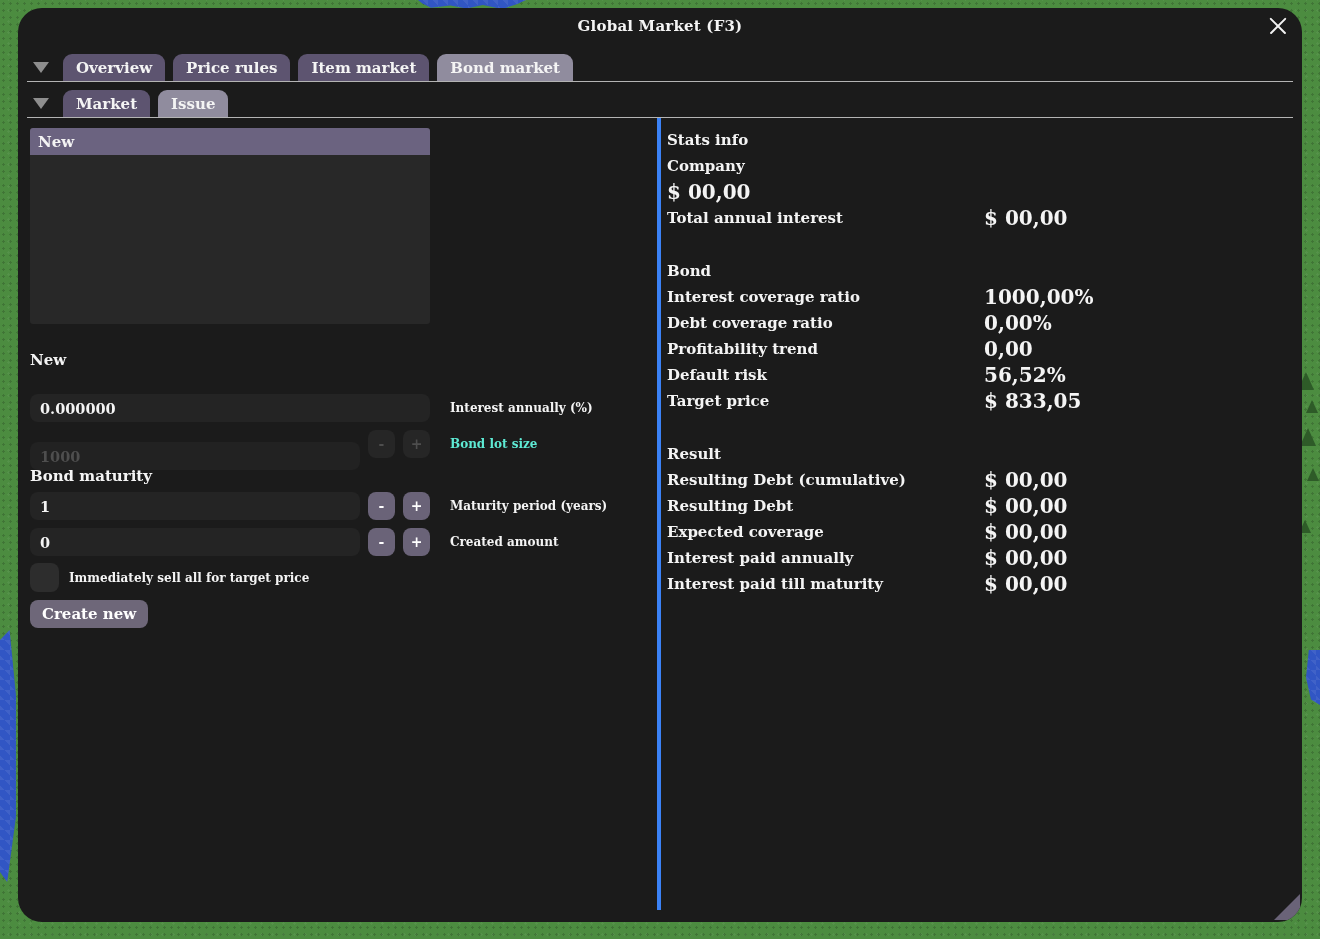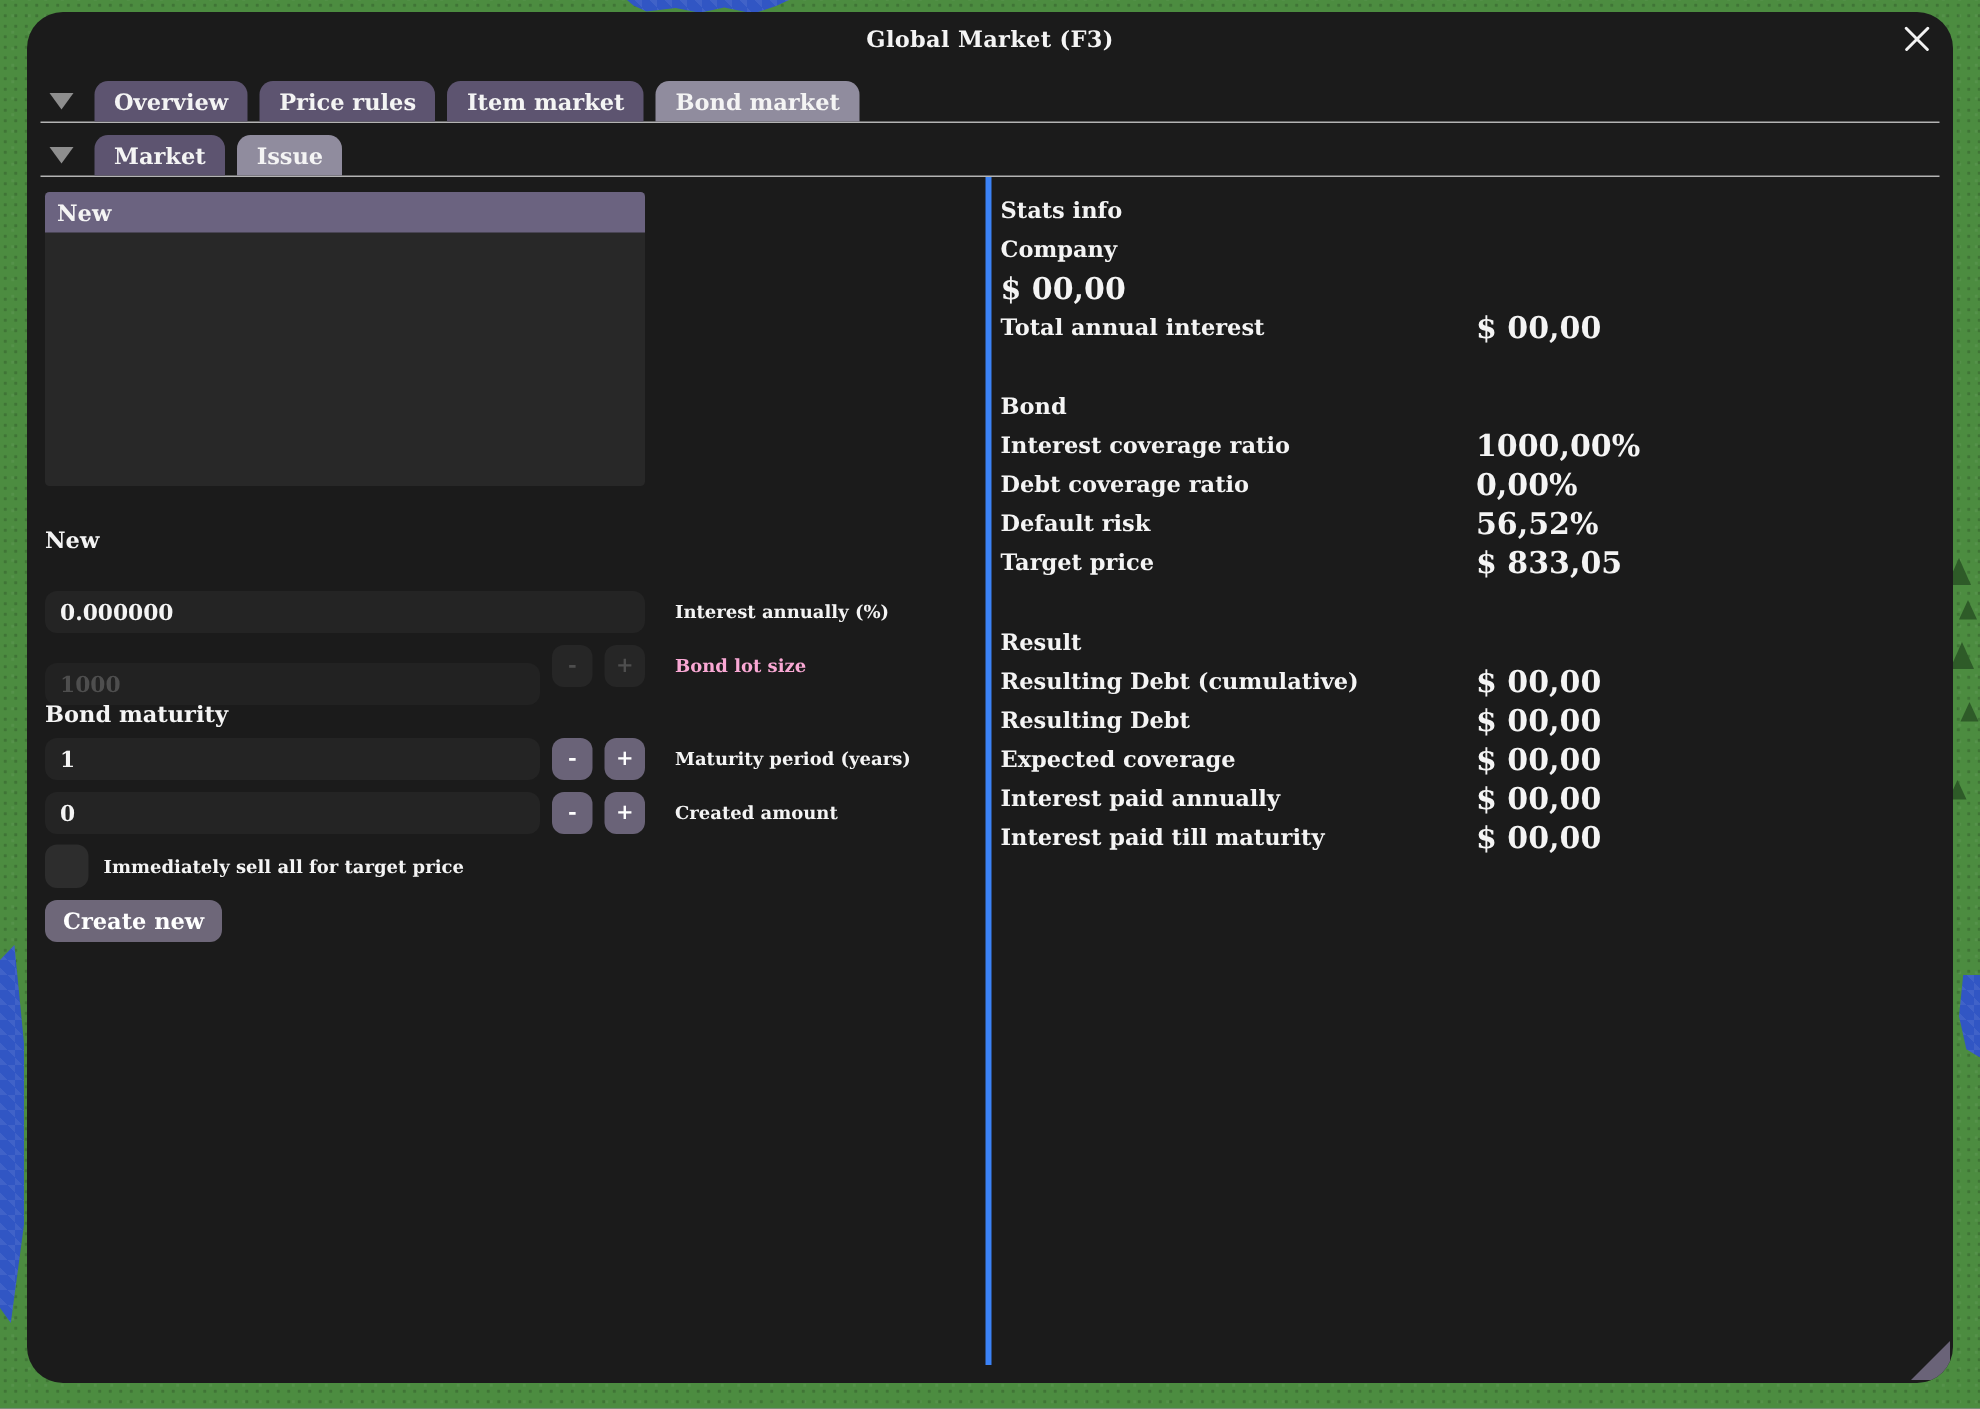--- a/index.html
+++ b/index.html
@@ -41,21 +41,21 @@
   .tinput{height:28px;background:#242424;border:none;border-radius:8px;
     color:#f4f4f4;font-family:"DejaVu Serif", serif;font-weight:bold;font-size:14.5px;
     padding:0 10px;box-sizing:border-box;outline:none;}
   .tinput.wide{width:400px;} .tinput.narrow{width:330px;}
   .tinput:disabled{color:#4e4e4e;background:#222222;margin-top:24px;}
   .step{width:27px;height:28px;border:none;border-radius:8px;background:#6a6378;
     color:#fff;font-family:"DejaVu Serif", serif;font-weight:bold;font-size:14px;cursor:pointer;
     display:flex;align-items:center;justify-content:center;flex:none;}
   .step.disabled{background:#262626;color:#4e4e4e;cursor:default;}
   .flabel{font-size:12px;font-weight:bold;margin-left:2px;white-space:nowrap;}
-  .flabel.dim{color:#f9a8d4;}
+  .flabel.dim{color:#5eead4;}
   .gap2{width:2px;flex:none;}
   .checkbox{width:29px;height:29px;background:#2d2d2d;border-radius:8px;flex:none;cursor:pointer;}
   .createbtn{height:28px;padding:0 12px;border:none;border-radius:8px;background:#6e6779;
     color:#fff;font-family:"DejaVu Serif", serif;font-weight:bold;font-size:15px;cursor:pointer;}
 
   .rightpanel{position:absolute;left:639px;top:110px;width:630px;height:792px;
     border-left:4px solid #3b82f6;padding:9px 0 0 6px;box-sizing:border-box;}
   .srow{height:26px;display:flex;align-items:center;}
   .slabel{width:317px;flex:none;font-size:15px;font-weight:bold;}
   .svalue{font-size:20px;font-weight:bold;}
@@ -169,20 +169,24 @@
         </div>
       <div class="srow">
         <span class="slabel">Interest coverage ratio</span>
         <span class="svalue">1000,00%</span>
       </div>
       <div class="srow">
         <span class="slabel">Debt coverage ratio</span>
         <span class="svalue">0,00%</span>
       </div>
       <div class="srow">
+        <span class="slabel">Profitability trend</span>
+        <span class="svalue">0,00</span>
+      </div>
+      <div class="srow">
         <span class="slabel">Default risk</span>
         <span class="svalue">56,52%</span>
       </div>
       <div class="srow">
         <span class="slabel">Target price</span>
         <span class="svalue">$ 833,05</span>
       </div>
       <div class="spacer"></div>
       <div class="srow">
           <span class="sheader">Result</span>

